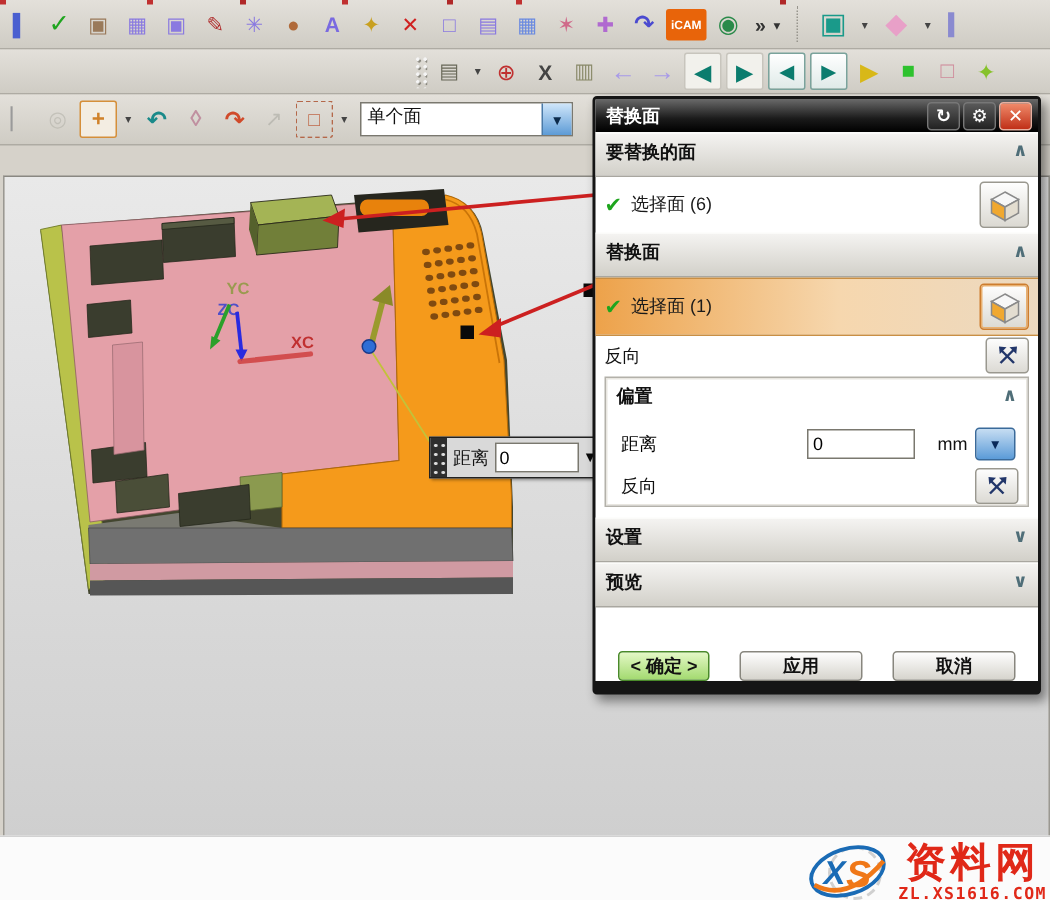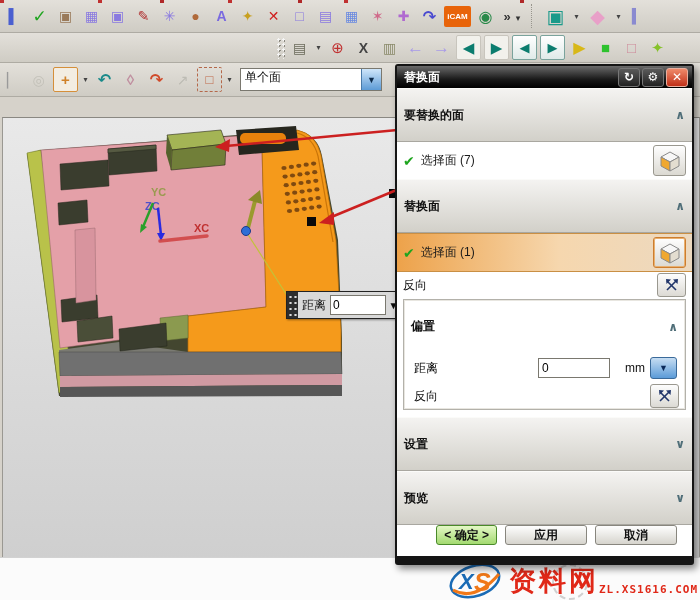--- a/index.html
+++ b/index.html
@@ -55,50 +55,50 @@
   #dwidget .warr{width:15px;display:flex;align-items:center;justify-content:center;font-size:10px;color:#0a0a0a;}
   
   #dialog{position:absolute;top:64px;left:395px;width:295px;z-index:5;background:#ffffff;
      border:2px solid #151515;border-bottom-width:9px;border-radius:3px;box-shadow:3px 4px 7px rgba(0,0,0,.45);}
   .dlg-title{height:22px;display:flex;align-items:center;background:linear-gradient(#6a6a6a,#1a1a1a 60%,#000);
      color:#fff;font-size:12px;font-weight:bold;padding:0 4px;}
   .dlg-title .t{flex:1;padding-left:3px;}
   .dlg-btn{width:20px;height:17px;display:flex;align-items:center;justify-content:center;border-radius:3px;
      color:#fff;font-size:12px;margin-left:2px;background:linear-gradient(#5a5a5a,#222);border:1px solid #777;}
   .dlg-btn.close{background:linear-gradient(#f08a6a,#c03018);border-color:#e8b0a0;font-weight:bold;}
-  .sec-hdr{height:20px;display:flex;align-items:center;padding:16px 7px;font-size:12px;font-weight:bold;color:#111;
+  .sec-hdr{height:20px;display:flex;padding:4px 7px;font-size:12px;font-weight:bold;color:#111;
      background:linear-gradient(#f4f3f1,#d2d0c9);border-top:1px solid #fbfbf9;border-bottom:1px solid #a9a7a0;}
   .chev{margin-left:auto;color:#4f6e78;font-weight:bold;font-size:12px;}
   .sel-row{height:37px;display:flex;align-items:center;gap:6px;padding:0 6px;}
   .sel-row.active{background:linear-gradient(90deg,#eda24a,#f6d7ae 55%,#ecd9c0);border-top:1px solid #c98f44;border-bottom:1px solid #c98f44;}
   .chk{color:#1ea51e;font-weight:bold;font-size:14px;}
   .sel-lab{font-size:12px;color:#1a1a1a;}
   .cube-btn{margin-left:auto;width:31px;height:29px;display:flex;align-items:center;justify-content:center;
      background:linear-gradient(#fefefe,#dbd9d2);border:1px solid #9a988f;border-radius:3px;}
   .sel-row.active .cube-btn{border:1px solid #cd7d2e;box-shadow:0 0 0 1px #e8b070 inset;}
   .plain-row{height:26px;display:flex;align-items:center;padding:0 6px;font-size:12px;color:#111;font-family:Liberation Mono, monospace;}
   .sq-btn{margin-left:auto;width:27px;height:22px;display:flex;align-items:center;justify-content:center;
      background:linear-gradient(#fdfdfd,#dcdad4);border:1px solid #9a988f;border-radius:3px;}
   .group{margin:1px 6px 4px 6px;border:1px solid #b3b1aa;box-shadow:0 0 0 1px #e8e6e0 inset;}
   .group .sec-hdr{background:none;border:none;height:21px;gap:48px;}
   .dist-row{height:30px;display:flex;align-items:center;padding:0 8px 0 10px;font-size:12px;gap:5px;}
   .dist-row input{width:64px;height:18px;border:1px solid #7a786f;font-size:12px;padding:0 3px;margin-left:auto;font-family:inherit;}
   .unit{font-size:12px;color:#111;padding-left:10px;}
   .unit-btn{width:25px;height:20px;display:flex;align-items:center;justify-content:center;font-size:9px;color:#0a2a5a;
      background:linear-gradient(#c6ddf2,#5b9bd8);border:1px solid #3a6a9a;border-radius:3px;}
-  .btn-row{height:31px;display:flex;align-items:flex-start;justify-content:flex-end;gap:8px;padding-right:15px;margin-top:0;}
+  .btn-row{height:31px;display:flex;align-items:flex-end;justify-content:flex-end;gap:20px;padding-right:15px;margin-top:18px;}
   .pbtn{height:20px;display:flex;align-items:center;justify-content:center;font-size:12px;color:#111;
      background:linear-gradient(#fefefe,#d6d4cd);border:1px solid #88867e;border-radius:3px;padding:0 28px;font-weight:bold;}
   .pbtn.ok{background:linear-gradient(#e4f8c6,#a3da70);border:1px solid #4a8a2a;font-weight:bold;padding:0 7px;}
   .gap-row{height:3px;}
   
   #bottombar{position:absolute;top:557px;left:0;width:700px;height:43px;background:#fbfbfb;border-top:1px solid #d2d2d2;z-index:4;}
   #bottombar .dashcircle{position:absolute;left:552px;top:6px;width:32px;height:32px;border:2px dashed #d0d0d0;border-radius:50%;}
   .wm{position:absolute;right:2px;top:2px;display:flex;align-items:center;gap:4px;}
-  .wm-text{display:flex;flex-direction:row;align-items:flex-end;line-height:1;}
+  .wm-text{display:flex;flex-direction:column;align-items:center;line-height:1;}
   .wm-name{color:#e02818;font-weight:bold;font-size:27px;letter-spacing:3px;}
   .wm-url{color:#e02818;font-weight:bold;font-size:11px;letter-spacing:1px;font-family:"DejaVu Sans Mono",monospace;margin-top:1px;}
 </style>
 </head>
 <body>
 
 <div id="stage">
 
   <div class="remnants"></div>
 
@@ -295,21 +295,21 @@
       <span class="dlg-btn">⚙</span>
       <span class="dlg-btn close">✕</span>
     </div>
 
     <div class="sec-hdr">
       <span>要替换的面</span>
       <span class="chev">∧</span>
     </div>
     <div class="sel-row">
       <span class="chk">✔</span>
-      <span class="sel-lab">选择面 (7)</span>
+      <span class="sel-lab">选择面 (6)</span>
       <span class="cube-btn">
         <svg width="22" height="22" viewBox="0 0 22 22">
           <polygon points="11,2 20,7 11,12 2,7" fill="#f7f7f7" stroke="#8a8a8a"></polygon>
           <polygon points="2,7 11,12 11,21 2,16" fill="#f0a830" stroke="#8a8a8a"></polygon>
           <polygon points="20,7 11,12 11,21 20,16" fill="#e3ddd0" stroke="#8a8a8a"></polygon>
         </svg>
       </span>
     </div>
 
     <div class="sec-hdr">

